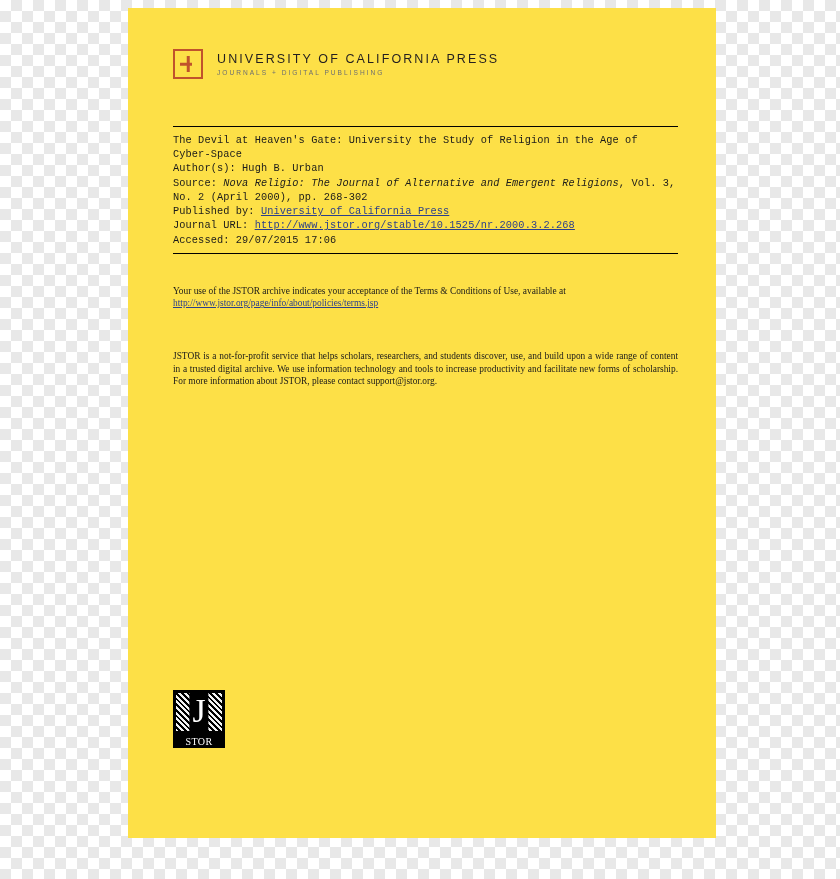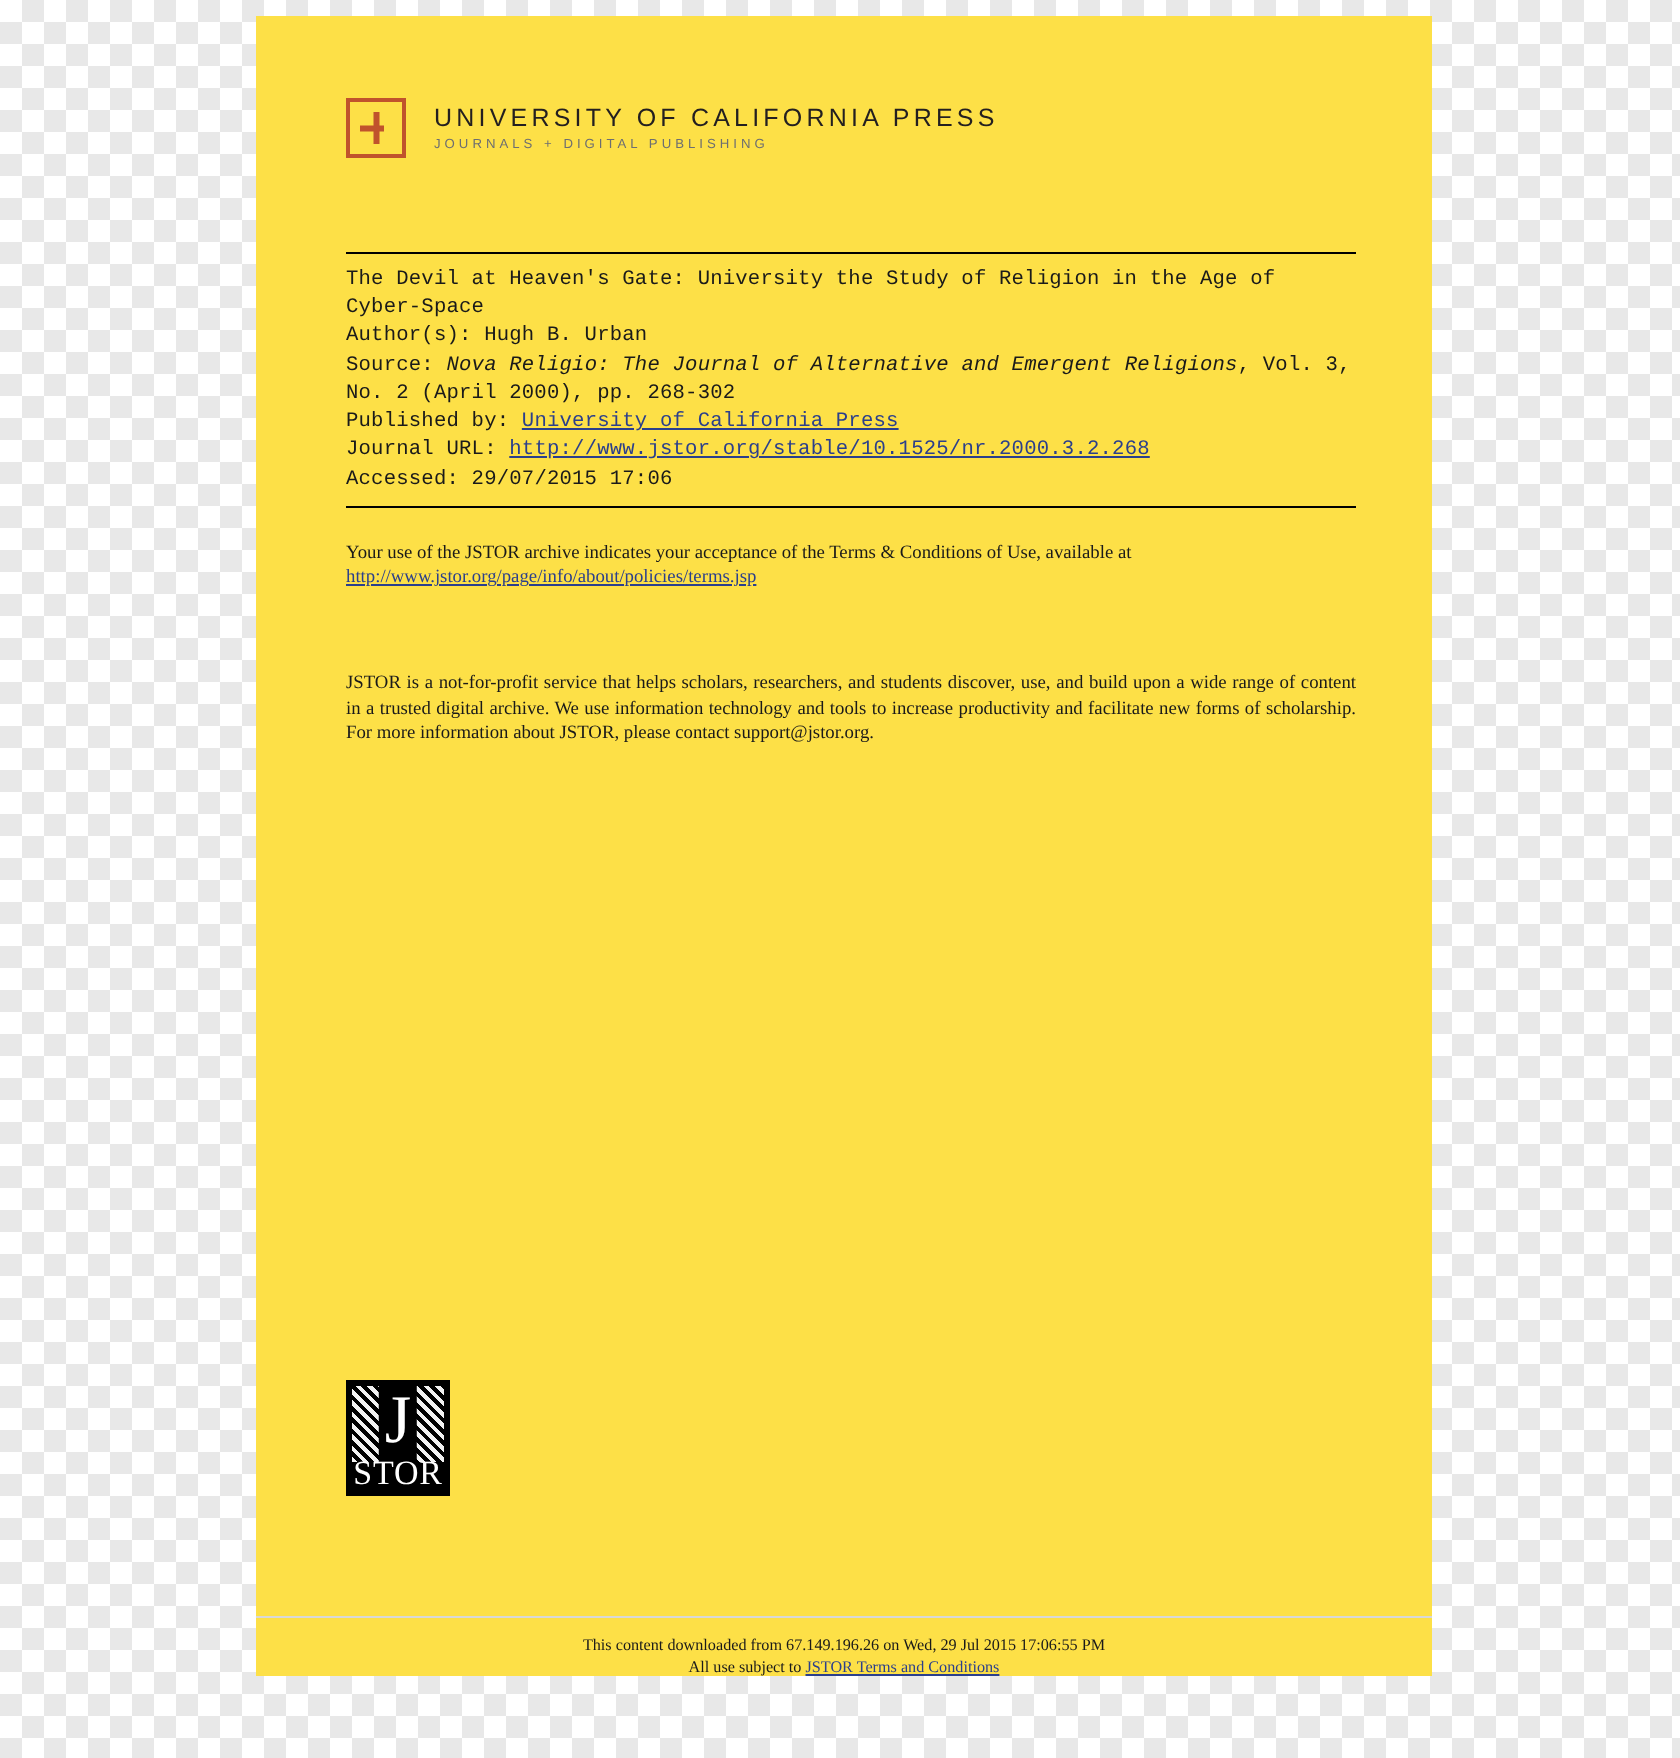--- a/index.html
+++ b/index.html
@@ -114,21 +114,21 @@
   }
   .citation .lbl { }
   .citation i { font-style: italic; }
   a.link {
     color: #2b3f8c;
     text-decoration: underline;
   }
   .accessed { margin-top: 1px; }
   
   .terms {
-    margin-top: 17px;
+    margin-top: 31px;
     font-size: 9.4px;
     line-height: 12.6px;
     color: #1a1a1a;
   }
   .jstor-note {
     margin-top: 40px;
     font-size: 9.4px;
     line-height: 12.8px;
     color: #1a1a1a;
     text-align: justify;
@@ -174,21 +174,21 @@
     padding: 0 3px;
     font-family: "Liberation Serif", serif;
     z-index: 2;
   }
   .jstor-logo .word {
     position: absolute;
     bottom: 1px;
     left: 0;
     width: 100%;
     text-align: center;
-    font-size: 17px;
+    font-size: 10px;
     letter-spacing: 0.4px;
     color: #fff;
     z-index: 2;
   }
   .collab {
     font-size: 9.6px;
     line-height: 13px;
     color: #1a1a1a;
     padding-top: 5px;
   }
@@ -270,20 +270,14 @@
   <div class="bottom">
     <div class="bottom-row">
       <div class="jstor-logo">
         <div class="ornament"></div>
         <div class="bigJ">J</div>
         <div class="word">STOR</div>
       </div>
     </div>
   </div>
 
-  <div class="footer">
-    <div>This content downloaded from 67.149.196.26 on Wed, 29 Jul 2015 17:06:55 PM</div>
-    <div>
-      <span>All use subject to </span><a href="#">JSTOR Terms and Conditions</a>
-    </div>
-  </div>
 
 </div>
 
 </body></html>

